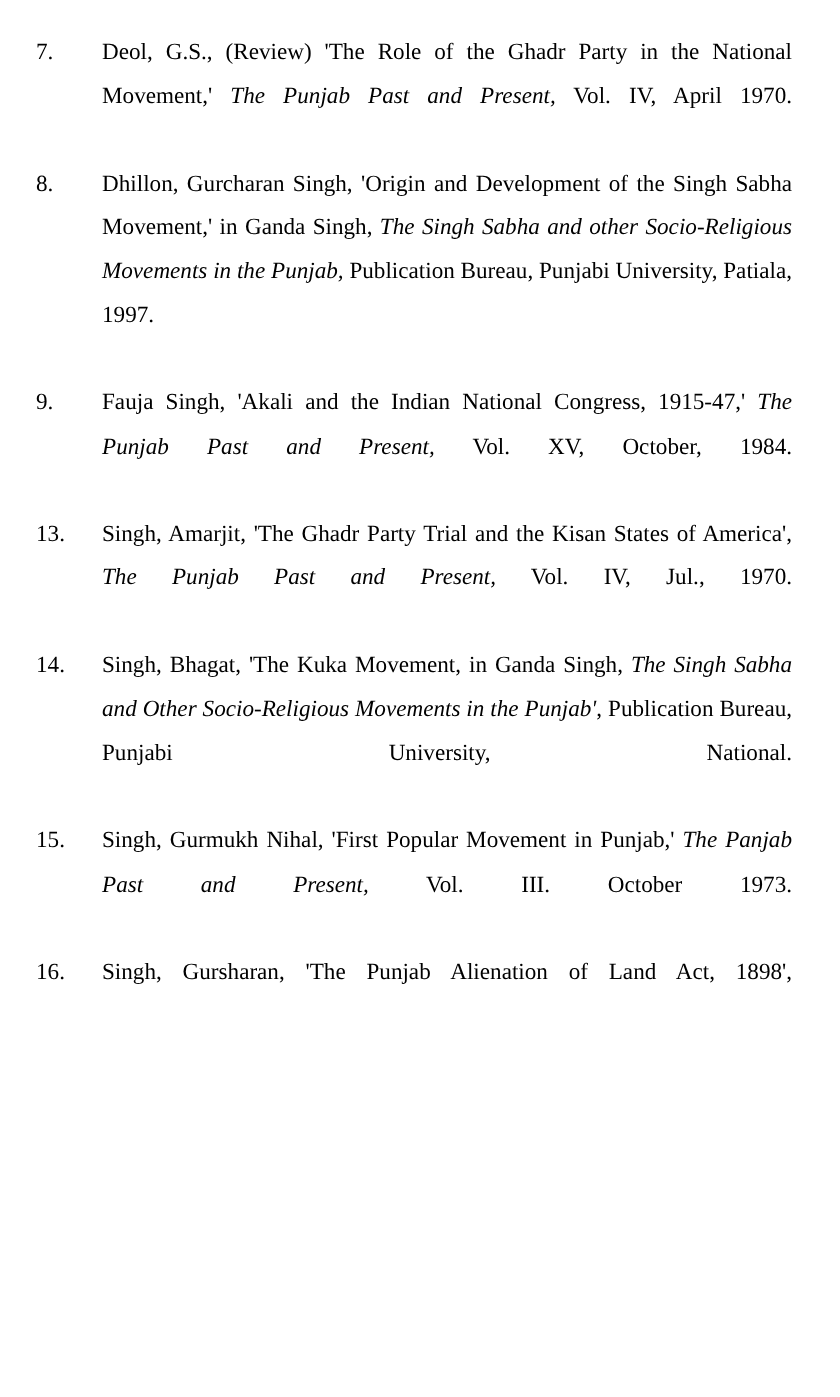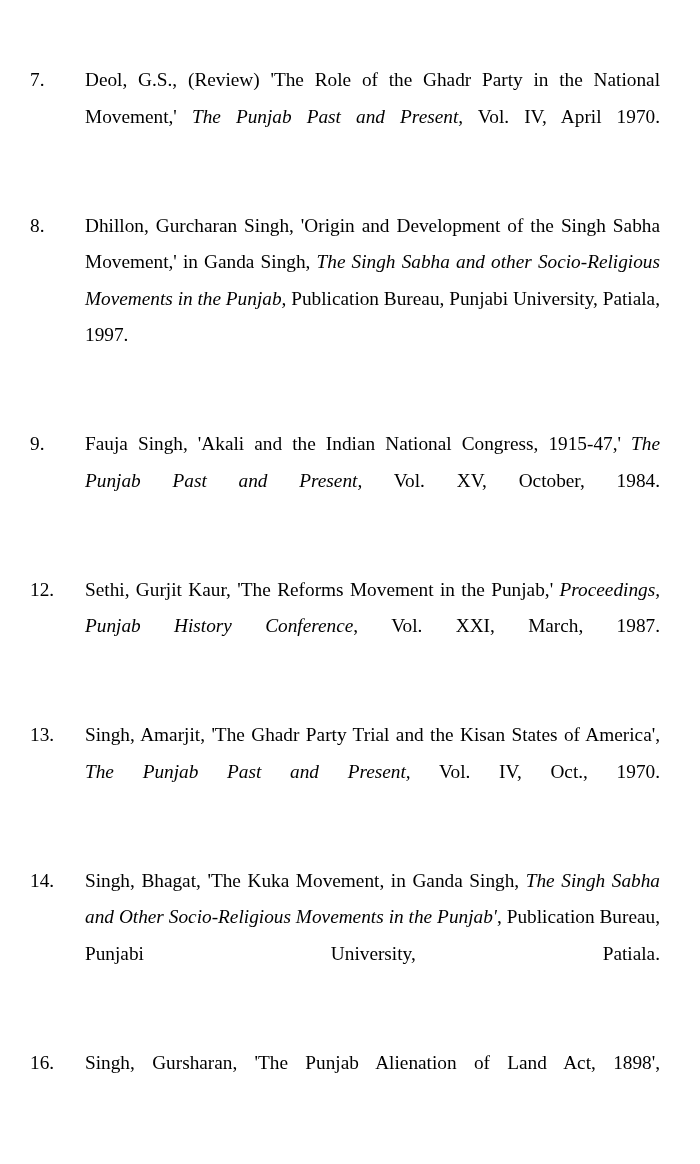--- a/index.html
+++ b/index.html
@@ -49,21 +49,20 @@
     text-align: left;
     font-size: 19.3px;
     line-height: 36.5px;
     white-space: nowrap;
   }
 
   .entry-text {
     display: block;
     text-align: justify;
     text-justify: inter-word;
-    margin-top: 36px;
   }
 
   
   .entry-text::after {
     content: "";
     display: inline-block;
     width: 100%;
   }
 
   .it {
@@ -85,29 +84,29 @@
       </li>
       <li class="entry">
         <span class="entry-number">8.</span>
         <span class="entry-text"><span class="ro">Dhillon, Gurcharan Singh, 'Origin and Development of the Singh Sabha Movement,' in Ganda Singh, </span><span class="it">The Singh Sabha and other Socio-Religious Movements in the Punjab,</span><span class="ro"> Publication Bureau, Punjabi University, Patiala, 1997.</span></span>
       </li>
       <li class="entry">
         <span class="entry-number">9.</span>
         <span class="entry-text"><span class="ro">Fauja Singh, 'Akali and the Indian National Congress, 1915-47,' </span><span class="it">The Punjab Past and Present,</span><span class="ro"> Vol. XV, October, 1984.</span></span>
       </li>
       <li class="entry">
-        <span class="entry-number">12.</span>
-        <span class="entry-text"><span class="ro">Sethi, Gurjit Kaur, 'The Reforms Movement in the Punjab,' </span><span class="it" style="white-space: pre-wrap;">Proceedings,  Punjab History Conference</span><span class="ro">, Vol. XXI, March, 1987.</span></span>
-      </li>
-      <li class="entry">
         <span class="entry-number">13.</span>
-        <span class="entry-text"><span class="ro">Singh, Amarjit, 'The Ghadr Party Trial and the Kisan States of America', </span><span class="it">The Punjab Past and Present,</span><span class="ro"> Vol. IV, Oct., 1970.</span></span>
+        <span class="entry-text"><span class="ro">Singh, Amarjit, 'The Ghadr Party Trial and the Kisan States of America', </span><span class="it">The Punjab Past and Present,</span><span class="ro"> Vol. IV, Jul., 1970.</span></span>
       </li>
       <li class="entry">
         <span class="entry-number">14.</span>
-        <span class="entry-text"><span class="ro">Singh, Bhagat, 'The Kuka Movement, in Ganda Singh, </span><span class="it">The Singh Sabha and Other Socio-Religious Movements in the Punjab'</span><span class="ro">, Publication Bureau, Punjabi University, Patiala.</span></span>
+        <span class="entry-text"><span class="ro">Singh, Bhagat, 'The Kuka Movement, in Ganda Singh, </span><span class="it">The Singh Sabha and Other Socio-Religious Movements in the Punjab'</span><span class="ro">, Publication Bureau, Punjabi University, National.</span></span>
+      </li>
+      <li class="entry">
+        <span class="entry-number">15.</span>
+        <span class="entry-text"><span class="ro">Singh, Gurmukh Nihal, 'First Popular Movement in Punjab,' </span><span class="it">The Panjab Past and Present,</span><span class="ro"> Vol. III. October 1973.</span></span>
       </li>
       <li class="entry">
         <span class="entry-number">16.</span>
         <span class="entry-text"><span class="ro">Singh, Gursharan, 'The Punjab Alienation of Land Act, 1898', </span></span>
       </li>
     </ol>
 </div>
 
 </body></html>

